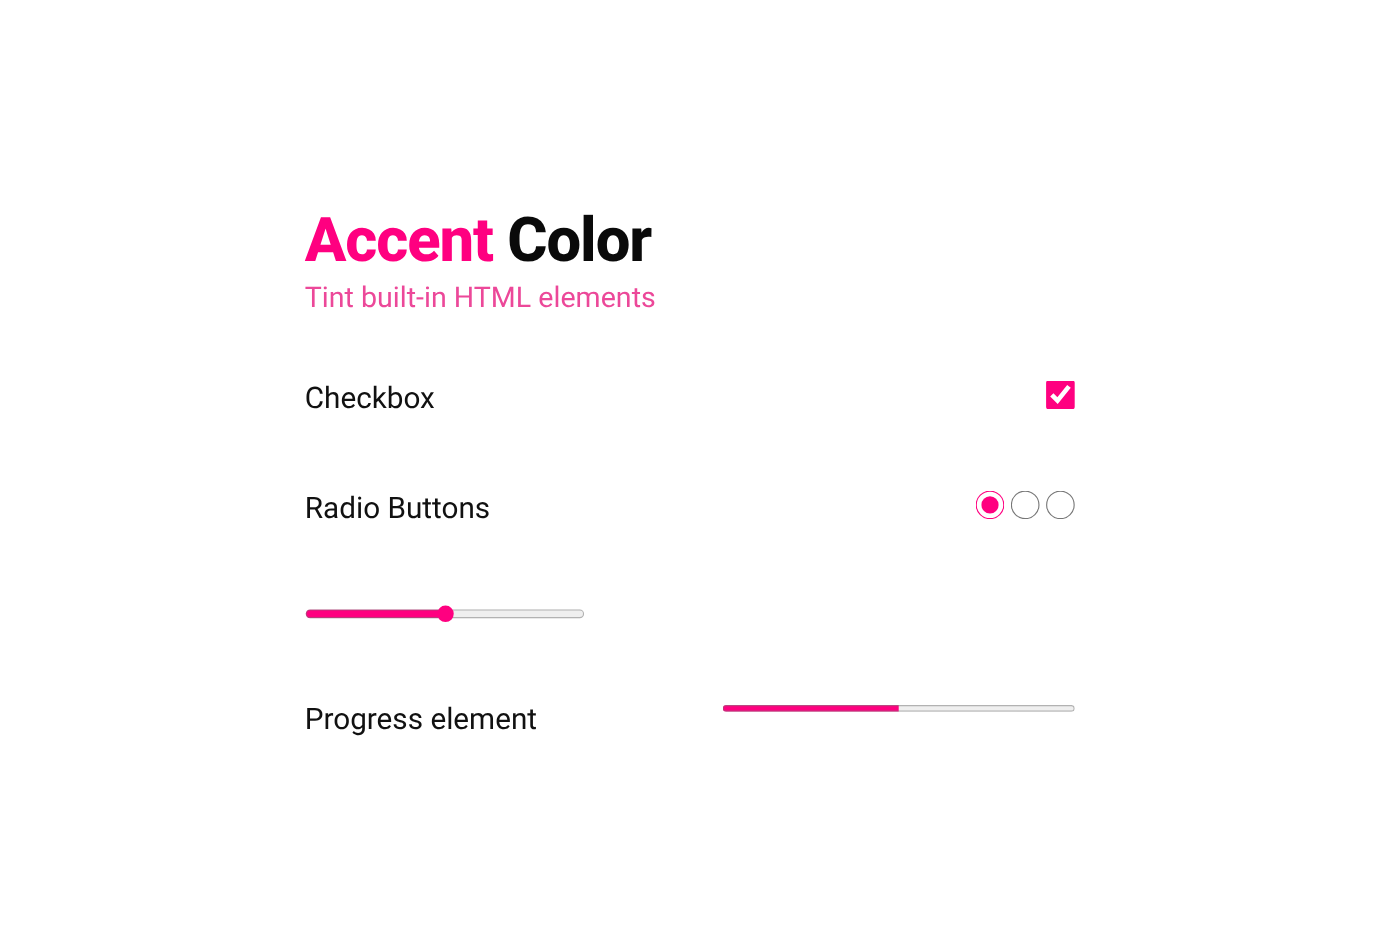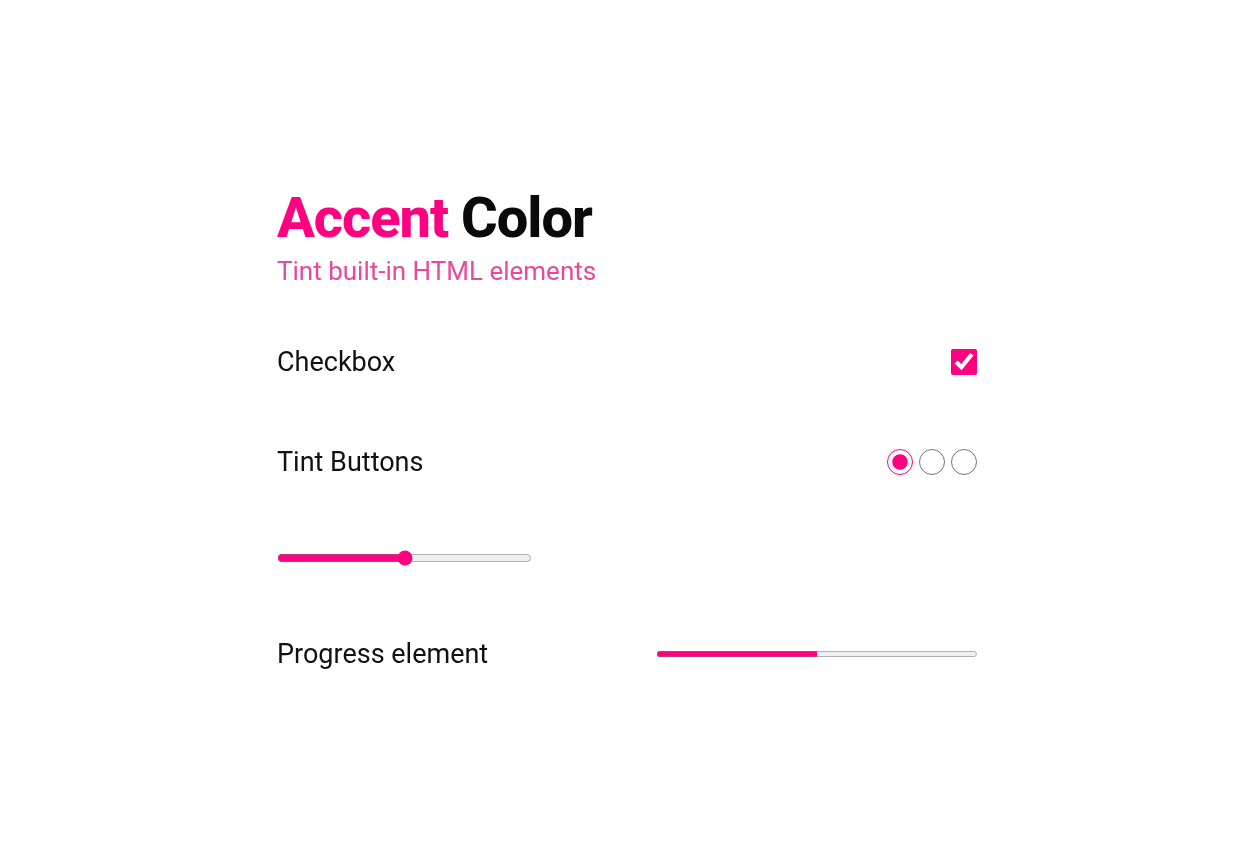--- a/index.html
+++ b/index.html
@@ -31,21 +31,21 @@
     }
     .subtitle {
       font-size: 26px;
       font-weight: 400;
       color: #ec4899;
       margin-top: 6px;
       margin-bottom: 60px;
     }
     .row {
       display: flex;
-      align-items: center;
+      align-items: flex-start;
       justify-content: space-between;
       margin-bottom: 68px;
     }
     .row:last-child {
       margin-bottom: 0;
     }
     .row-label {
       font-size: 27px;
       font-weight: 400;
       color: #111;
@@ -88,21 +88,21 @@
   <p class="subtitle">Tint built-in HTML elements</p>
 
   <div class="row">
     <span class="row-label">Checkbox</span>
     <div class="controls">
       <input type="checkbox" checked="" style="">
     </div>
   </div>
 
   <div class="row">
-    <span class="row-label">Tint Buttons</span>
+    <span class="row-label">Radio Buttons</span>
     <div class="controls">
       <input type="radio" name="r" checked="" style="">
       <input type="radio" name="r" style="">
       <input type="radio" name="r" style="">
     </div>
   </div>
 
   <div class="row">
     <div class="controls">
       <input type="range" value="50" style="">

